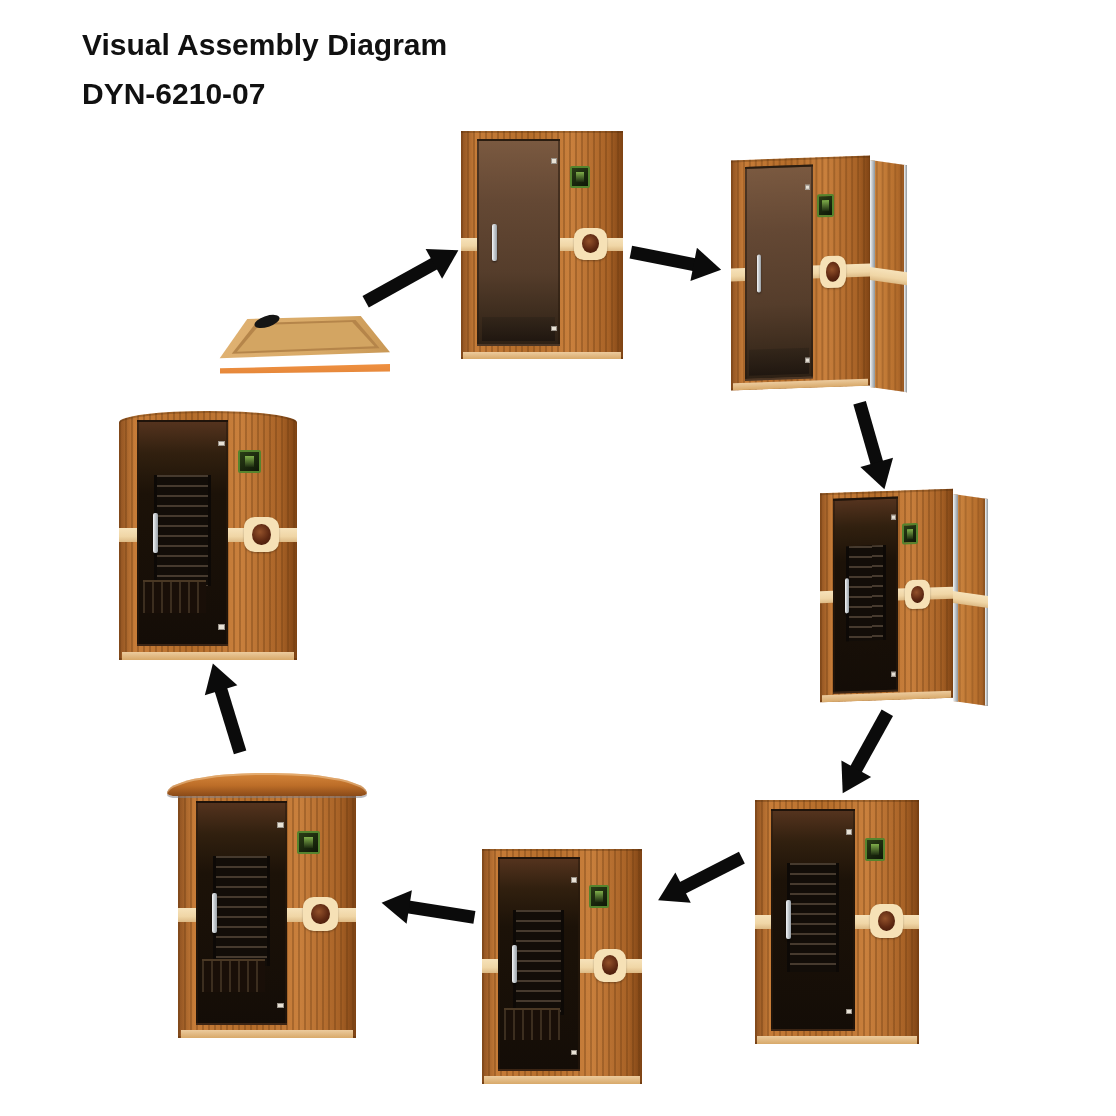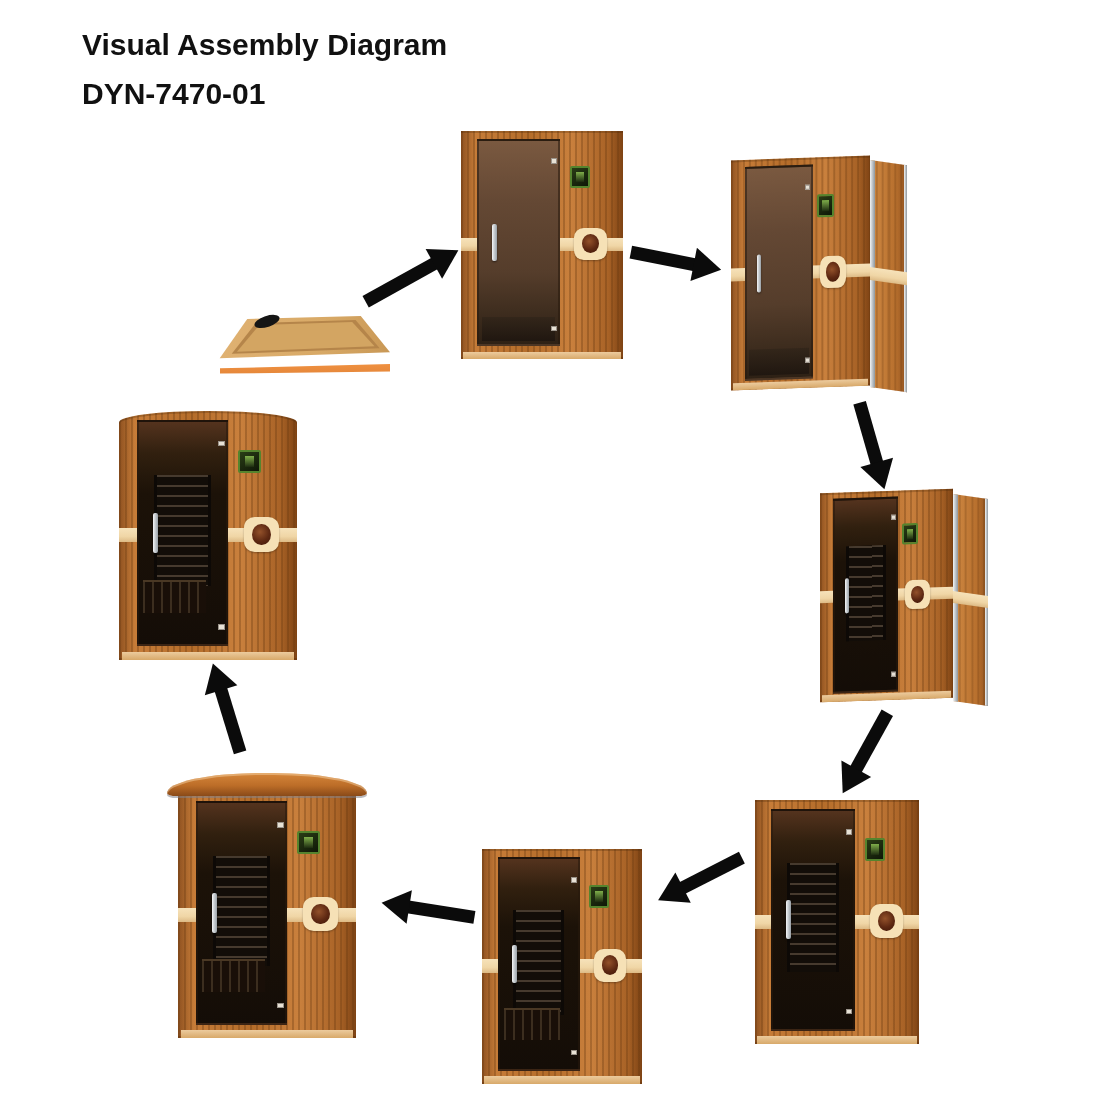--- a/index.html
+++ b/index.html
@@ -108,21 +108,21 @@
   .arrow-shaft{position:absolute;left:0;top:50%;height:13px;transform:translateY(-50%);background:var(--arrow);}
   .arrow-head{position:absolute;right:0;top:50%;transform:translateY(-50%);width:0;height:0;
     border-left:28px solid var(--arrow);border-top:17px solid transparent;border-bottom:17px solid transparent;}
 </style>
 </head>
 <body>
 
 <div class="page">
   <header>
     <h1>Visual Assembly Diagram</h1>
-    <h2>DYN-7470-01</h2>
+    <h2>DYN-6210-07</h2>
   </header>
   <div id="diagram">
       <div class="stage stage-floor top-none" style="left: 218px; top: 316px; width: 172px; height: 60px;">
         <div class="floor-top"></div>
         <div class="floor-border"></div>
         <div class="floor-inner"></div>
         <div class="floor-rim"></div>
         <div class="floor-cord"></div>
       </div>
       <div class="stage stage-front top-flat" style="left: 461px; top: 131px; width: 162px; height: 228px;">

